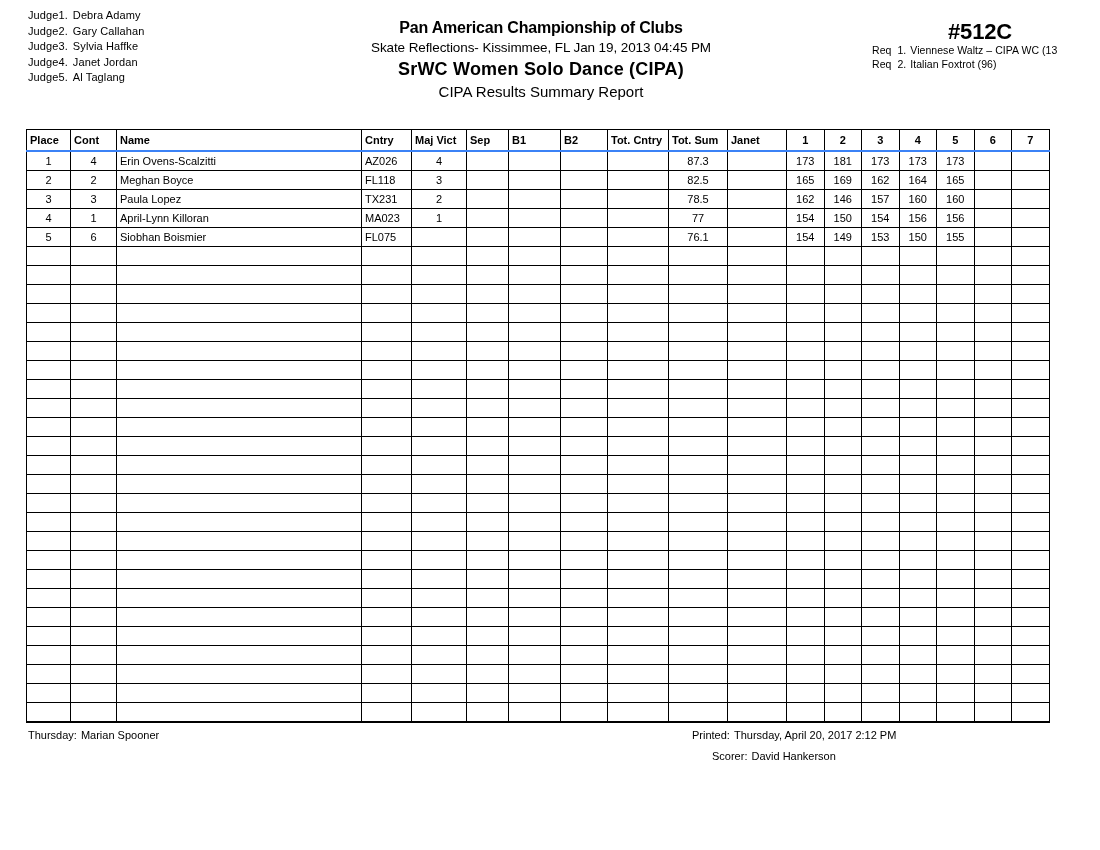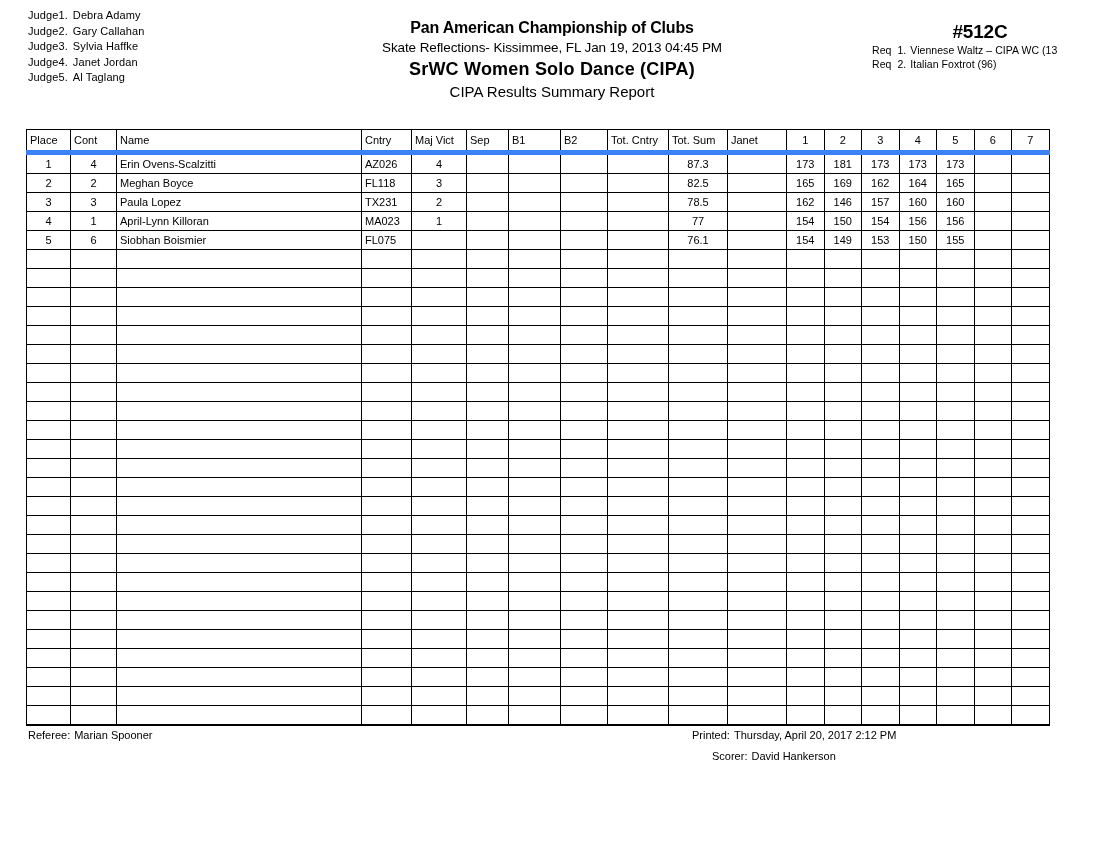--- a/index.html
+++ b/index.html
@@ -28,21 +28,21 @@
   }
   .judge-line {
     white-space: nowrap;
   }
   .judge-line .jlabel { margin-right: 0; }
   .judge-line .jnum { margin-right: 5px; }
 
   
   #header-center {
     position: absolute;
-    left: 11px;
+    left: 0;
     top: 18px;
     width: 1088px;
     text-align: center;
     pointer-events: none;
   }
   #event-title {
     font-size: 16px;
     font-weight: bold;
     line-height: 20px;
     letter-spacing: -0.2px;
@@ -70,21 +70,21 @@
 
   
   #header-right {
     position: absolute;
     right: 0px;
     top: 20px;
     width: 240px;
     text-align: left;
   }
   #event-number {
-    font-size: 19px;
+    font-size: 22px;
     font-weight: bold;
     text-align: center;
     line-height: 23px;
     letter-spacing: -0.2px;
   }
   .req-line {
     font-size: 10.5px;
     line-height: 14px;
     white-space: nowrap;
     padding-left: 12px;
@@ -111,21 +111,22 @@
     font-size: 11px;
     line-height: 18px;
     overflow: hidden;
     white-space: nowrap;
     vertical-align: middle;
   }
   #results-table thead th {
     height: 20px;
     line-height: 20px;
     text-align: left;
-    border-bottom: 5px solid #3b82f6;
+    border-bottom: 2px solid #3b82f6;
+    font-weight: bold;
   }
   #results-table thead th.jcol {
     text-align: center;
     padding-left: 0;
   }
   #results-table tbody td.c {
     text-align: center;
     padding-left: 0;
   }
   #results-table tbody tr:last-child td {
@@ -844,20 +845,20 @@
         <td class="jscore"></td>
         <td class="jscore"></td>
         <td class="jscore"></td>
         <td class="jscore"></td>
         <td class="jscore"></td>
       </tr>
     </tbody>
 </table>
 
 <div id="referee-line">
-  <span class="flabel">Referee:</span><span>Marian Spooner</span>
+  <span class="flabel">Thursday:</span><span>Marian Spooner</span>
 </div>
 <div id="printed-line">
   <span class="flabel">Printed:</span><span>Thursday, April 20, 2017  2:12 PM</span>
 </div>
 <div id="scorer-line">
   <span class="flabel">Scorer:</span><span>David Hankerson</span>
 </div>
 
 </body></html>

